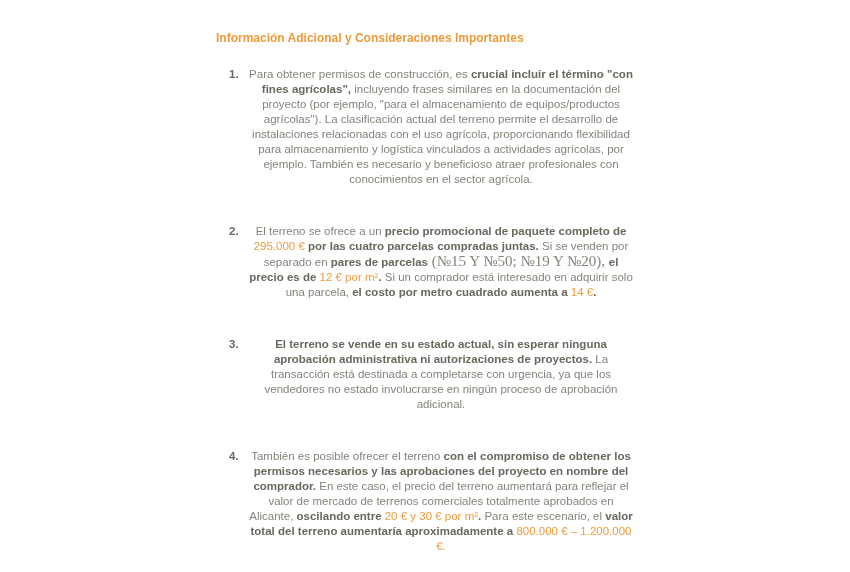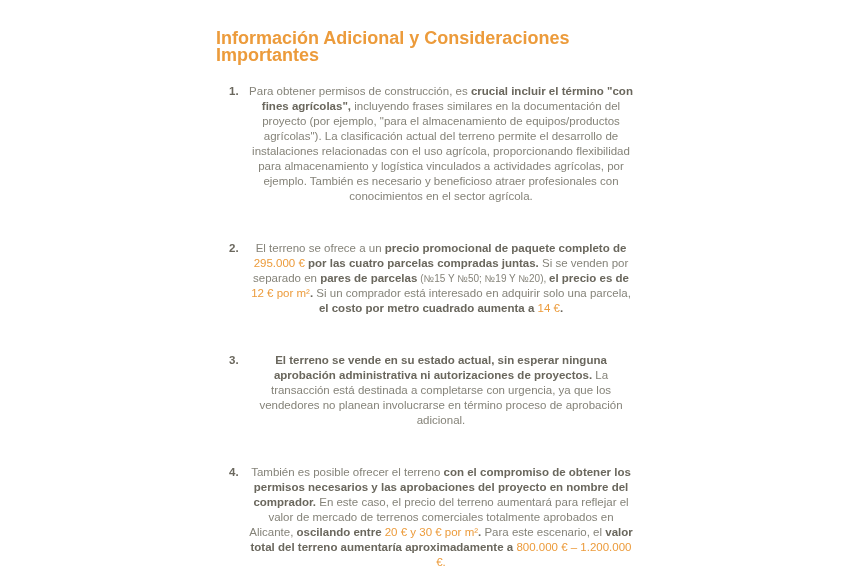--- a/index.html
+++ b/index.html
@@ -22,21 +22,21 @@
     font-family: "Liberation Sans", "DejaVu Sans", sans-serif;
   }
   .content {
     position: absolute;
     left: 216px;
     top: 30px;
     width: 424px;
   }
   .heading {
     margin: 0 0 20px 0;
-    font-size: 18px;
+    font-size: 12px;
     font-weight: bold;
     color: var(--accent);
     line-height: 17px;
   }
   .numbered-list {
     padding-left: 13px;
   }
   .list-item {
     display: flex;
     align-items: flex-start;
@@ -54,38 +54,38 @@
   .item-text {
     width: 386px;
     font-size: 11.5px;
     line-height: 15px;
     color: var(--text-regular);
     text-align: center;
   }
   .run-regular { font-weight: normal; color: var(--text-regular); }
   .run-bold    { font-weight: bold;   color: var(--text-bold); }
   .run-orange  { font-weight: normal;   color: var(--accent); }
-  .run-small   { font-weight: normal; color: var(--text-regular); font-size: 10px; }
+  .run-small   { font-weight: normal; color: var(--text-regular); font-size: 15px; font-family: Liberation Serif, serif; }
 </style>
 </head>
 <body>
 
 <div class="content">
   <h2 class="heading">Información Adicional y Consideraciones Importantes</h2>
   <div class="numbered-list">
       <div class="list-item">
         <div class="item-number">1.</div>
         <div class="item-text"><span class="run-regular">Para obtener permisos de construcción, es </span><span class="run-bold">crucial incluir el término "con fines agrícolas",</span><span class="run-regular"> incluyendo frases similares en la documentación del proyecto (por ejemplo, "para el almacenamiento de equipos/productos agrícolas"). La clasificación actual del terreno permite el desarrollo de instalaciones relacionadas con el uso agrícola, proporcionando flexibilidad para almacenamiento y logística vinculados a actividades agrícolas, por ejemplo. También es necesario y beneficioso atraer profesionales con conocimientos en el sector agrícola.</span></div>
       </div>
       <div class="list-item">
         <div class="item-number">2.</div>
         <div class="item-text"><span class="run-regular">El terreno se ofrece a un </span><span class="run-bold">precio promocional de paquete completo de </span><span class="run-orange">295.000 €</span><span class="run-bold"> por las cuatro parcelas compradas juntas.</span><span class="run-regular"> Si se venden por separado en </span><span class="run-bold">pares de parcelas</span><span class="run-small"> (№15 Y №50; №19 Y №20), </span><span class="run-bold">el precio es de </span><span class="run-orange">12 € por m²</span><span class="run-bold">.</span><span class="run-regular"> Si un comprador está interesado en adquirir solo una parcela, </span><span class="run-bold">el costo por metro cuadrado aumenta a </span><span class="run-orange">14 €</span><span class="run-bold">.</span></div>
       </div>
       <div class="list-item">
         <div class="item-number">3.</div>
-        <div class="item-text"><span class="run-bold">El terreno se vende en su estado actual, sin esperar ninguna aprobación administrativa ni autorizaciones de proyectos.</span><span class="run-regular"> La transacción está destinada a completarse con urgencia, ya que los vendedores no planean involucrarse en término proceso de aprobación adicional.</span></div>
+        <div class="item-text"><span class="run-bold">El terreno se vende en su estado actual, sin esperar ninguna aprobación administrativa ni autorizaciones de proyectos.</span><span class="run-regular"> La transacción está destinada a completarse con urgencia, ya que los vendedores no estado involucrarse en ningún proceso de aprobación adicional.</span></div>
       </div>
       <div class="list-item">
         <div class="item-number">4.</div>
         <div class="item-text"><span class="run-regular">También es posible ofrecer el terreno </span><span class="run-bold">con el compromiso de obtener los permisos necesarios y las aprobaciones del proyecto en nombre del comprador.</span><span class="run-regular"> En este caso, el precio del terreno aumentará para reflejar el valor de mercado de terrenos comerciales totalmente aprobados en Alicante, </span><span class="run-bold">oscilando entre </span><span class="run-orange">20 € y 30 € por m²</span><span class="run-bold">.</span><span class="run-regular"> Para este escenario, el </span><span class="run-bold">valor total del terreno aumentaría aproximadamente a </span><span class="run-orange">800.000 € – 1.200.000 €.</span></div>
       </div>
     </div>
 </div>
 
 </body></html>

